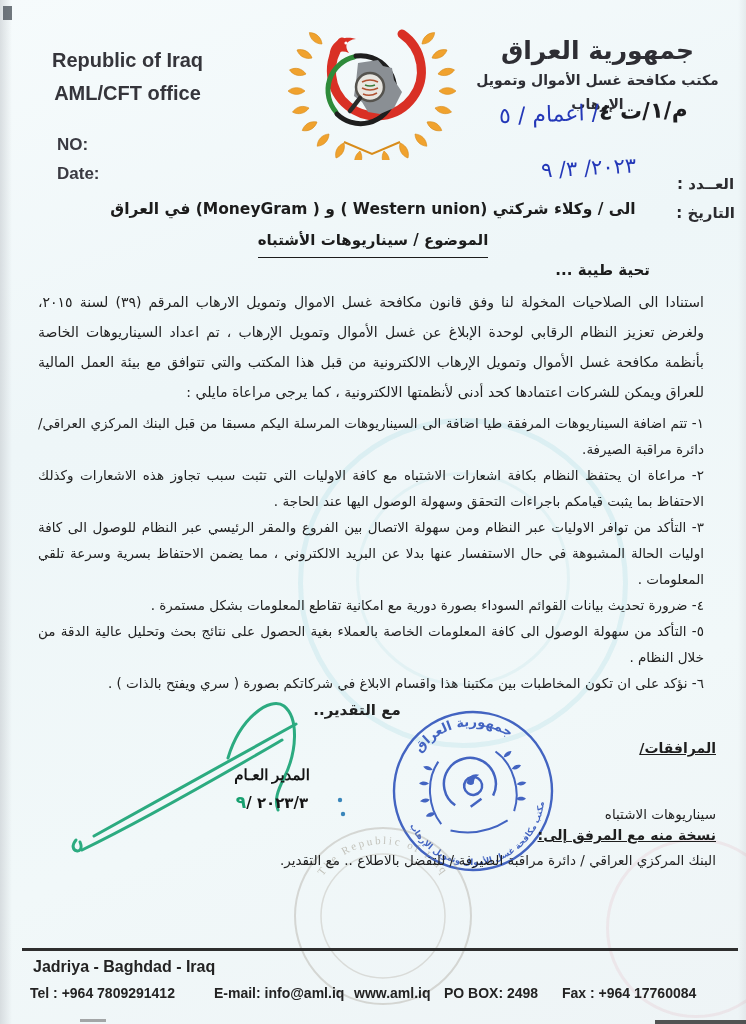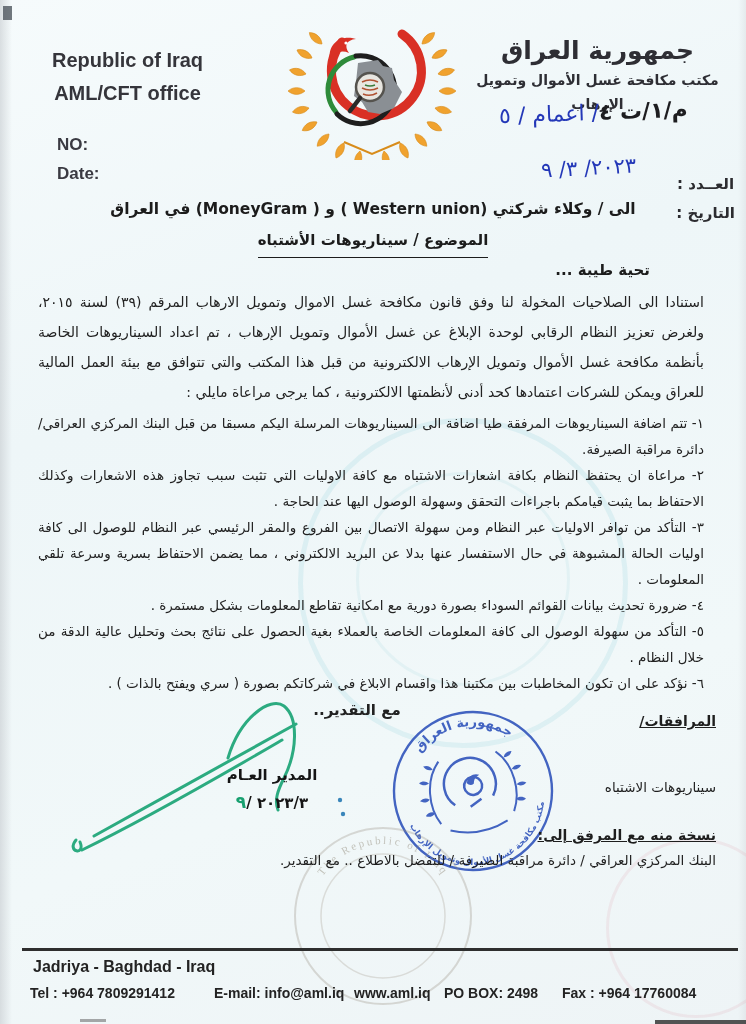--- a/index.html
+++ b/index.html
@@ -54,28 +54,28 @@
 
   
   .body-flow { position:absolute; left:38px; right:42px; top:287px; direction:rtl; text-align:justify;
                color:#222; }
   .body-flow .intro { font-size:14px; line-height:30px; margin-bottom:3px; }
   .body-flow .item  { font-size:13.5px; line-height:26px; }
   .closing { text-align:center; font-size:15px; font-weight:bold; margin-top:5px; transform:translateX(-14px); }
 
   
   .sig-svg  { position:absolute; left:56px; top:688px; width:302px; height:182px; }
-  .dir-title{ position:absolute; left:212px; top:766px; width:120px; text-align:center; font-size:15px; font-weight:bold; color:#151515; direction:rtl; }
+  .dir-title{ position:absolute; left:212px; top:766px; width:120px; text-align:center; font-size:15px; font-weight:bold; color:#151515; direction:rtl;font-family:Liberation Serif, serif; }
   .dir-date { position:absolute; left:208px; top:792px; width:128px; text-align:center; font-size:15px; font-weight:bold; color:#151515; direction:ltr; }
   .dir-date .day { color:#18a070; font-size:17px; }
   .stamp { position:absolute; left:388px; top:706px; width:170px; height:170px; transform:rotate(-10deg); opacity:.92; }
   .ghost { position:absolute; left:283px; top:816px; width:200px; height:200px; }
 
   .attach { position:absolute; right:30px; top:710px; text-align:right; direction:rtl; color:#1e1e1e; }
-  .attach .lbl { font-size:14px; font-weight:bold; text-decoration:underline; line-height:22px; }
+  .attach .lbl { font-size:14px; font-weight:bold; text-decoration:underline; line-height:22px;margin-top:27px; }
   .attach .val { font-size:13.5px; line-height:21px;margin-top:45px; }
 
   .copyto { position:absolute; right:30px; top:810px; text-align:right; direction:rtl; color:#1e1e1e; }
   .copyto .lbl { font-size:14px; font-weight:bold; text-decoration:underline; line-height:24px;margin-top:13px; }
   .copyto .val { font-size:13.5px; line-height:26px; }
 
   
   .foot-rule { position:absolute; left:22px; right:8px; top:948px; height:3px; background:#2e2e2e; }
   .foot-en-addr { position:absolute; left:33px; top:958px; font-family:"Liberation Sans","DejaVu Sans",sans-serif;
                   font-weight:bold; font-size:16px; color:#232323; }

